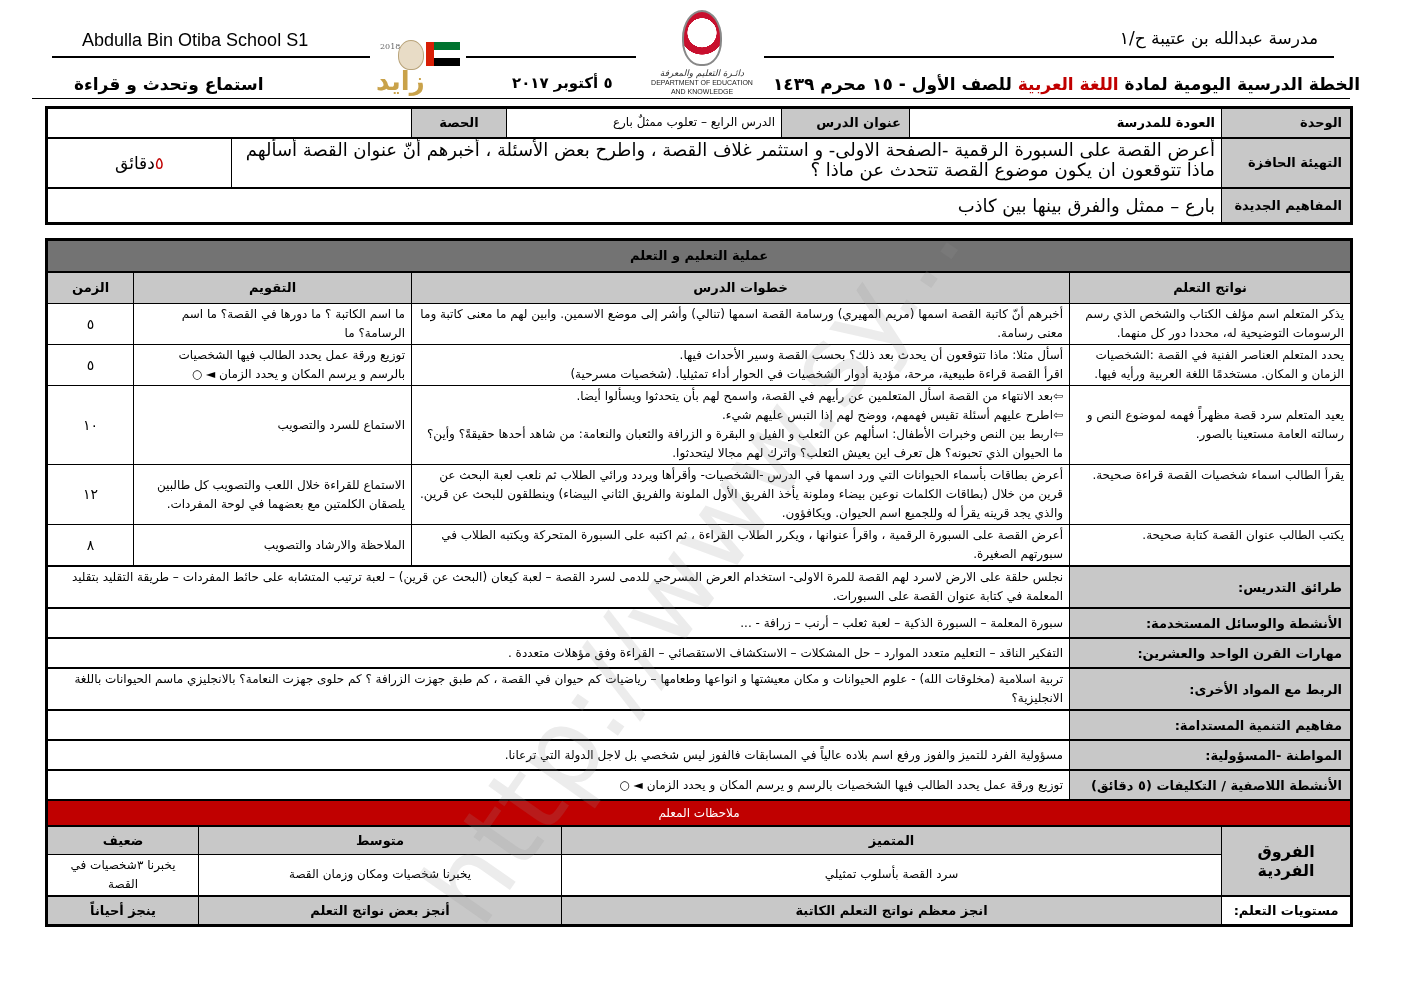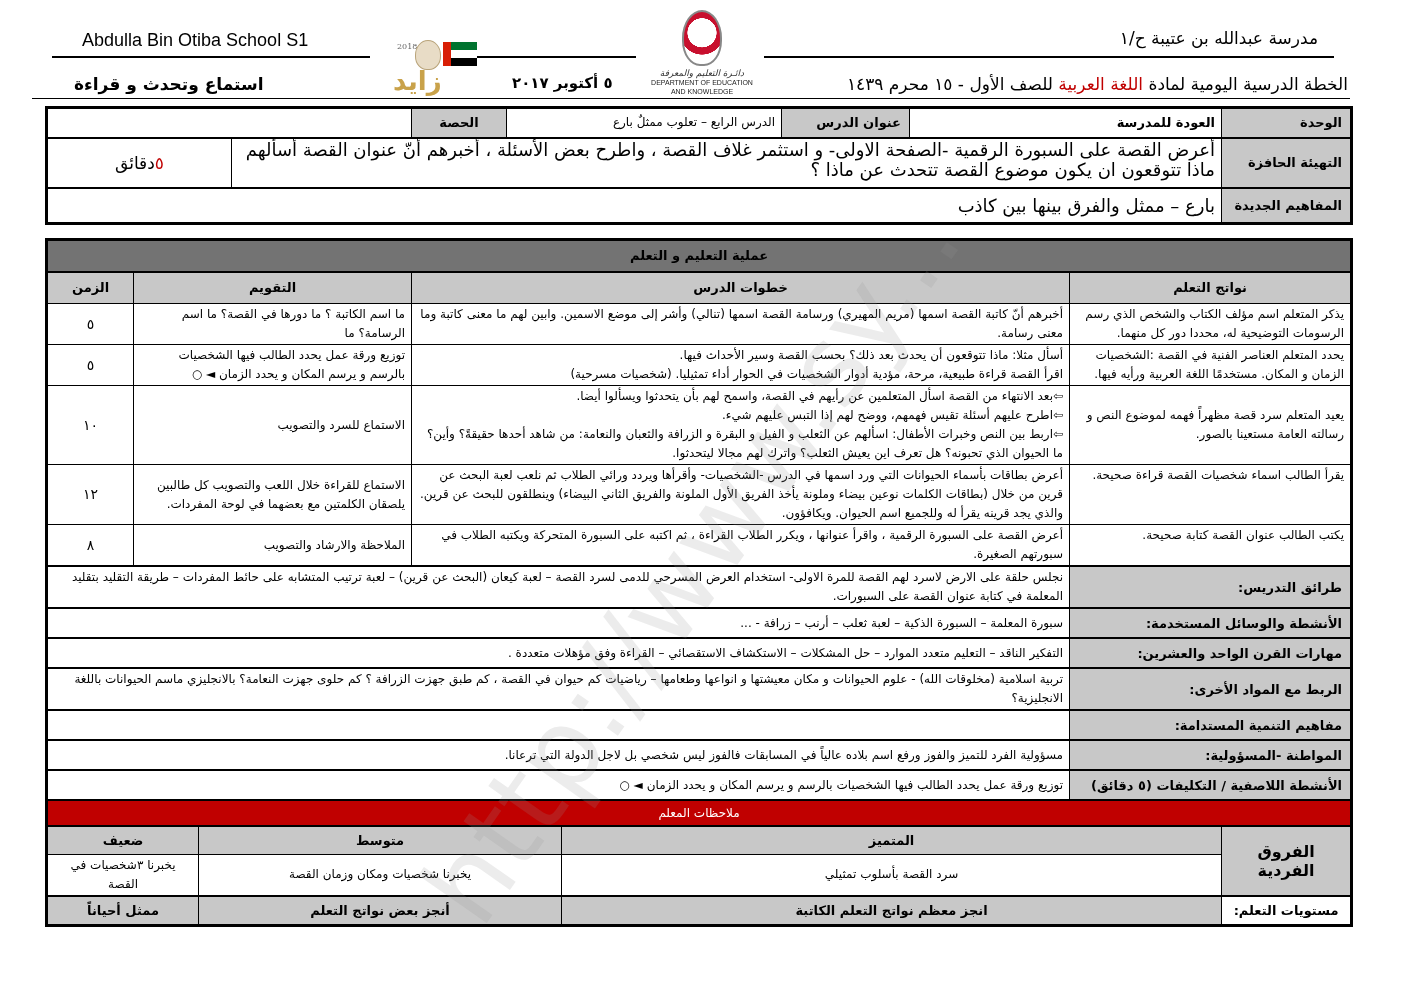--- a/index.html
+++ b/index.html
@@ -5,24 +5,24 @@
   * { box-sizing: border-box; margin: 0; padding: 0; }
   html, body { width: 1403px; height: 992px; background: #ffffff; overflow: hidden; }
   body { position: relative; font-family: "DejaVu Sans", sans-serif; color: #000; }
 
   
   .hdr-en { position: absolute; left: 82px; top: 30px; font-family: "Liberation Sans", sans-serif; font-size: 18px; }
   .hdr-ar-school { position: absolute; right: 85px; top: 28px; font-size: 17px; direction: rtl; }
   .hline { position: absolute; height: 2px; background: #000; }
   .hdr-subject { position: absolute; left: 74px; top: 74px; font-size: 17px; font-weight: bold; direction: rtl; }
   .hdr-date { position: absolute; left: 512px; top: 74px; font-size: 15px; font-weight: bold; direction: rtl; }
-  .hdr-title { position: absolute; right: 55px; top: 74px; font-size: 17px; font-weight: normal; direction: rtl; white-space: nowrap; }
+  .hdr-title { position: absolute; right: 43px; top: 74px; font-size: 17px; font-weight: bold; direction: rtl; white-space: nowrap; }
   .hdr-title .red { color: #c00000; }
 
-  .zayed-logo { position: absolute; left: 370px; top: 36px; width: 96px; height: 60px; margin-left: 17px; }
+  .zayed-logo { position: absolute; left: 370px; top: 36px; width: 96px; height: 60px; }
   .zayed-logo .face { position: absolute; left: 28px; top: 4px; width: 26px; height: 30px; border-radius: 50% 50% 45% 45%; background: #e8dcc6; border: 1px solid #b9a47a; }
   .zayed-logo .flag { position: absolute; left: 56px; top: 6px; width: 34px; height: 24px; }
   .zayed-logo .flag div { height: 8px; margin-left: 8px; }
   .zayed-logo .flag .r { position: absolute; left: 0; top: 0; width: 8px; height: 24px; background: #d81e05; margin: 0; }
   .zayed-logo .script { position: absolute; left: 6px; top: 30px; font-size: 26px; color: #c9a24a; font-weight: bold; }
   .zayed-logo .yr { position: absolute; left: 10px; top: 6px; font-size: 8px; color: #666; font-family: "DejaVu Serif", serif; }
 
   .dept-logo { position: absolute; left: 640px; top: 10px; width: 124px; height: 95px; text-align: center; }
   .dept-logo .emblem { width: 40px; height: 56px; margin: 0 auto; border-radius: 50% 50% 45% 45%; border: 2px solid #888; background: radial-gradient(circle at 50% 40%, #fff 40%, #c8102e 41%, #c8102e 60%, #fff 61%); }
   .dept-logo .ar { font-size: 9px; color: #333; direction: rtl; margin-top: 2px; font-style: italic; }
@@ -219,20 +219,20 @@
   </tr>
   <tr style="height:26px;">
     <td class="cell c" colspan="2">سرد القصة بأسلوب تمثيلي</td>
     <td class="cell c" colspan="2">يخبرنا شخصيات ومكان وزمان القصة</td>
     <td class="cell c" colspan="2">يخبرنا ٣شخصيات في القصة</td>
   </tr>
   <tr style="height:30px;" class="thick-top">
     <td class="lbl c" style="font-size:13px;">مستويات التعلم:</td>
     <td class="gray lbl c" colspan="2">انجز معظم نواتج التعلم الكاتبة</td>
     <td class="gray lbl c" colspan="2">أنجز بعض نواتج التعلم</td>
-    <td class="gray lbl c" colspan="2">ممثل أحياناً</td>
+    <td class="gray lbl c" colspan="2">ينجز أحياناً</td>
   </tr>
 </tbody>
   </table>
 
 <div class="watermark">
   <span>http://www.sy...</span>
 </div>
 
 </body></html>

